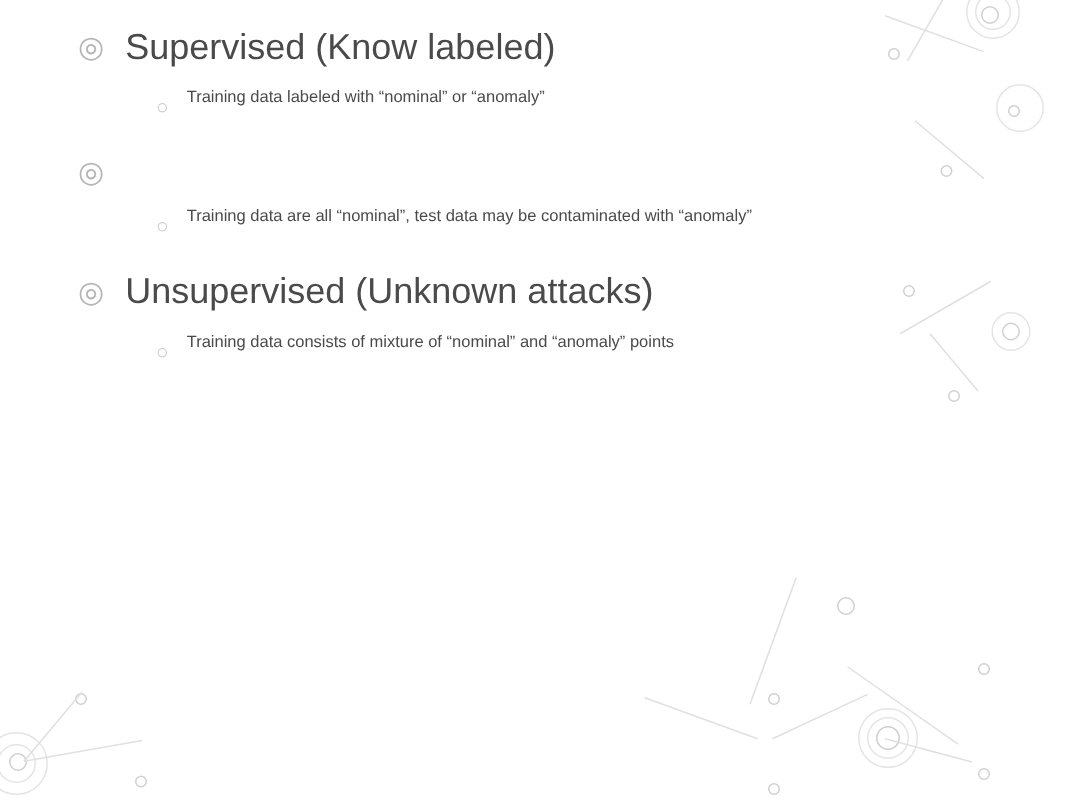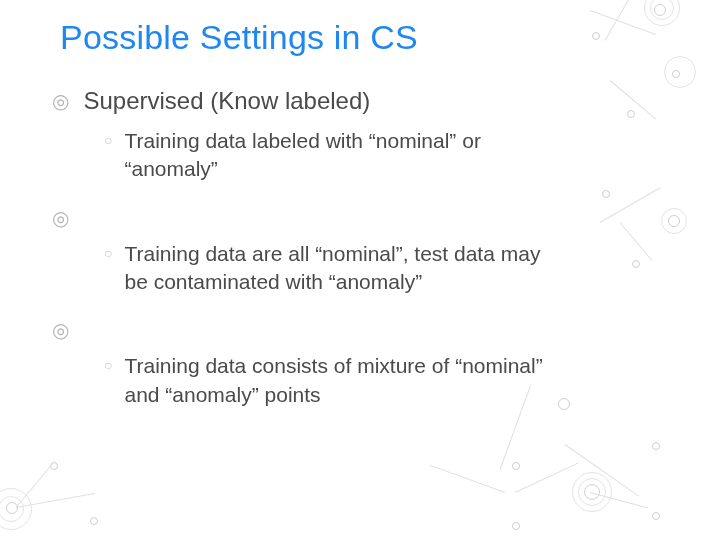--- a/index.html
+++ b/index.html
@@ -80,21 +80,21 @@
     max-width: 460px;
   }
   .bullet-small {
     flex: 0 0 auto;
     color: #c8c8c8;
     font-size: 14px;
     line-height: 1.45;
     margin-top: 3px;
   }
   .sub-text {
-    font-size: 21px;
+    font-size: 11px;
     line-height: 1.35;
     color: #4a4a4a;
     font-weight: 400;
   }
 </style>
 </head>
 <body>
 
 <div class="bg">
 
@@ -133,21 +133,20 @@
   <div class="ring" style="bottom:10px; left:-10px; width:40px; height:40px;"></div>
   <div class="ring" style="bottom:18px; left:-2px; width:24px; height:24px;"></div>
   <div class="node md" style="bottom:26px; left:6px;"></div>
   <div class="node sm" style="bottom:70px; left:50px;"></div>
   <div class="node sm" style="bottom:15px; left:90px;"></div>
   <div class="edge" style="bottom:32px; left:16px; width:80px; transform: rotate(-10deg);"></div>
   <div class="edge" style="bottom:32px; left:16px; width:60px; transform: rotate(-50deg);"></div>
 </div>
 
 <div class="content">
-  <h1 class="title">Possible Settings in CS</h1>
 
   <div class="section">
     <div class="sec-head">
       <span class="bullet-big">◎</span>
       <span class="sec-title">Supervised (Know labeled)</span>
     </div>
     <div class="sub">
       <span class="bullet-small">○</span>
       <span class="sub-text">Training data labeled with “nominal” or “anomaly”</span>
     </div>
@@ -159,19 +158,20 @@
     </div>
     <div class="sub">
       <span class="bullet-small">○</span>
       <span class="sub-text">Training data are all “nominal”, test data may be contaminated with “anomaly”</span>
     </div>
   </div>
 
   <div class="section">
     <div class="sec-head">
       <span class="bullet-big">◎</span>
+      <span class="sec-title">Unsupervised (Unknown attacks)</span>
     </div>
     <div class="sub">
       <span class="bullet-small">○</span>
       <span class="sub-text">Training data consists of mixture of “nominal” and “anomaly” points</span>
     </div>
   </div>
 </div>
 
 </body></html>

